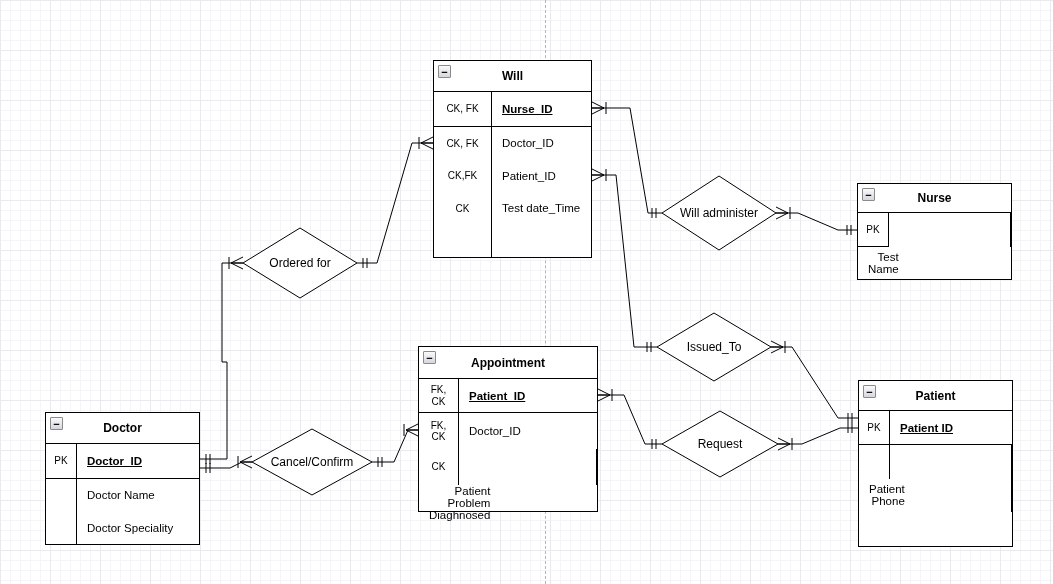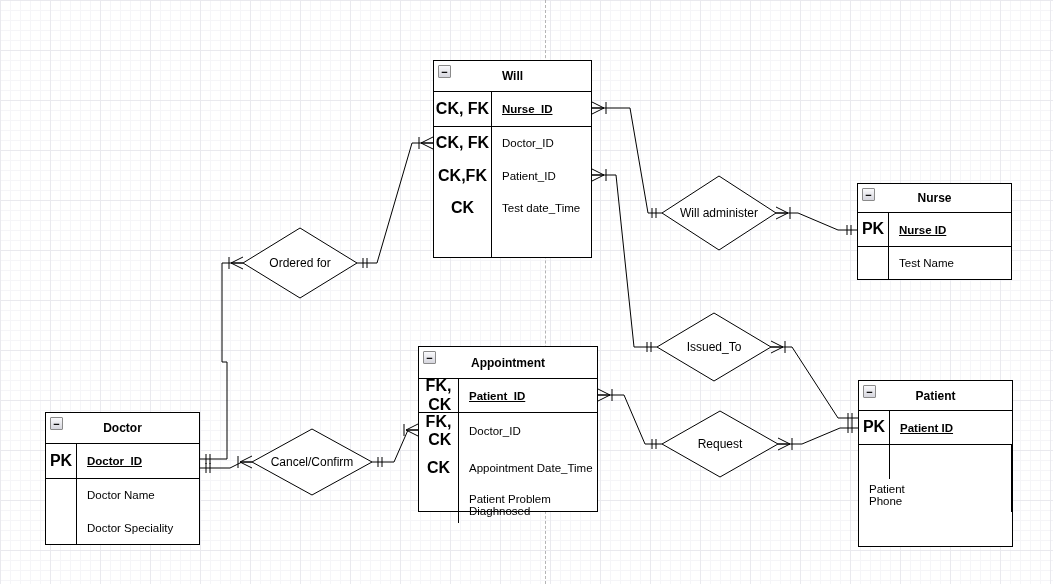--- a/index.html
+++ b/index.html
@@ -41,24 +41,24 @@
   }
   .etitle { font-weight:bold; font-size:12px; }
   .collapse {
     position:absolute; left:4px; top:4px; width:13px; height:13px;
     border:1px solid #8a8a8a; border-radius:1px;
     background:linear-gradient(180deg,#fafafc 0%,#d6d6de 100%);
     display:flex; align-items:center; justify-content:center;
     font-size:11px; font-weight:bold; line-height:10px;
   }
   .ebody { flex:1; display:grid; }
-  .cell { display:flex; align-items:center; font-size:11.5px; }
+  .cell { display:flex; align-items:center; font-size:11.5px;text-align:right; }
   .kc {
-    border-right:1px solid #000; justify-content:center; text-align:right;
-    font-weight:bold; font-size:16px; white-space:pre-line; line-height:1.15;
+    border-right:1px solid #000; justify-content:center; text-align:center;
+    font-weight:normal; font-size:10px; white-space:pre-line; line-height:1.15;
   }
   .nc { padding-left:10px; }
   .pkrow { border-bottom:1px solid #000; }
   .pkname { font-weight:bold; text-decoration:underline; }
 </style>
 </head>
 <body>
 
 <div class="canvas">
 
@@ -116,21 +116,20 @@
     </div>
   </div>
 
   <div class="entity" style="left:857px;top:183px;width:155px;height:97px">
     <div class="ehead" style="height:29px">
       <span class="collapse">−</span>
       <span class="etitle">Nurse</span>
     </div>
     <div class="ebody" style="grid-template-columns:31px 1fr;grid-template-rows:34px 1fr">
       <div class="cell kc pkrow">PK</div>
-      <div class="cell nc pkrow pkname">Nurse ID</div>
       <div class="cell kc"></div>
       <div class="cell nc">Test Name</div>
     </div>
   </div>
 
   <div class="entity" style="left:45px;top:412px;width:155px;height:133px">
     <div class="ehead" style="height:31px">
       <span class="collapse">−</span>
       <span class="etitle">Doctor</span>
     </div>
@@ -150,21 +149,20 @@
       <span class="etitle">Appointment</span>
     </div>
     <div class="ebody" style="grid-template-columns:40px 1fr;grid-template-rows:34px repeat(3,1fr)">
       <div class="cell kc pkrow">FK,
 CK</div>
       <div class="cell nc pkrow pkname">Patient_ID</div>
       <div class="cell kc">FK,
 CK</div>
       <div class="cell nc">Doctor_ID</div>
       <div class="cell kc">CK</div>
-      <div class="cell nc">Appointment Date_Time</div>
       <div class="cell kc"></div>
       <div class="cell nc">Patient Problem Diaghnosed</div>
     </div>
   </div>
 
   <div class="entity" style="left:858px;top:380px;width:155px;height:167px">
     <div class="ehead" style="height:30px">
       <span class="collapse">−</span>
       <span class="etitle">Patient</span>
     </div>

